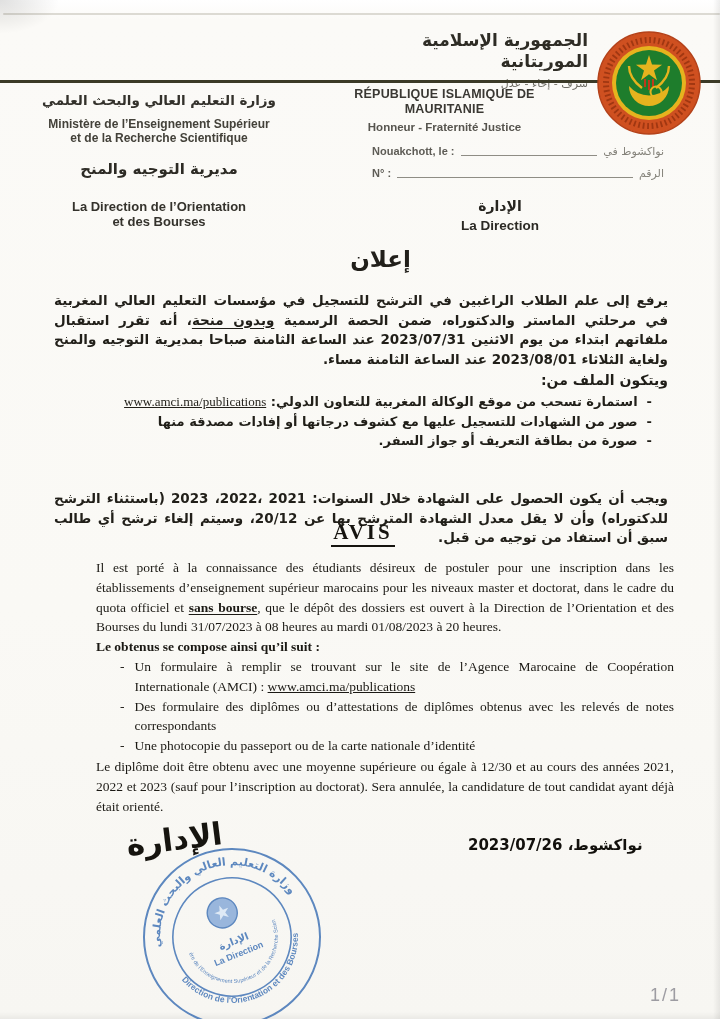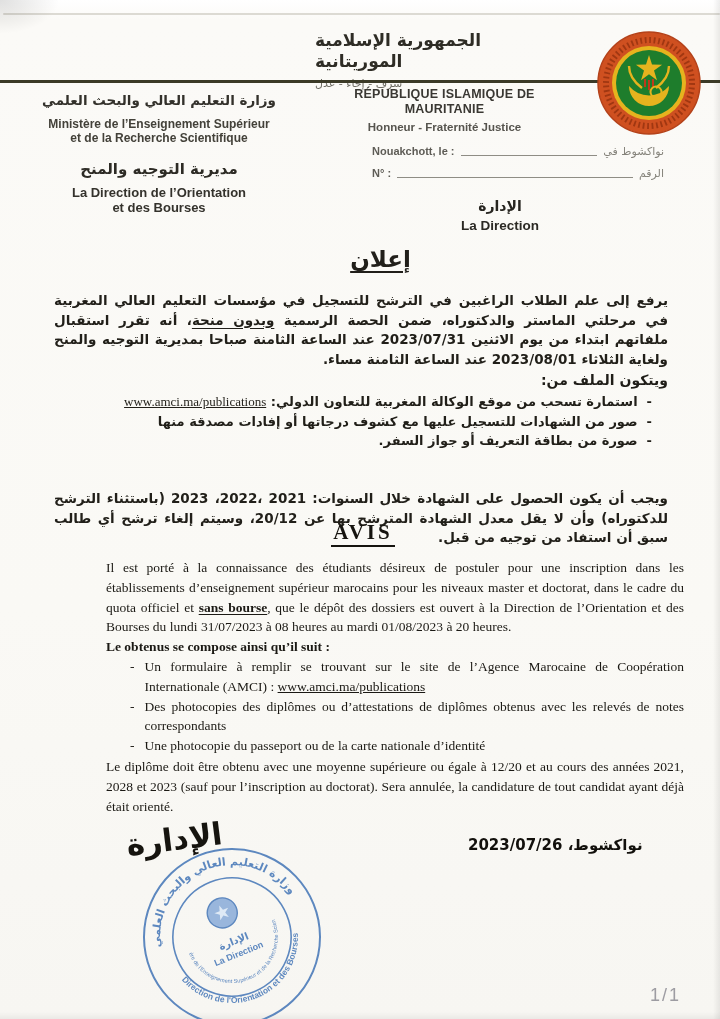--- a/index.html
+++ b/index.html
@@ -13,70 +13,70 @@
   .scan-top-line { position:absolute; top:13px; left:3px; right:0; height:2px; background:#dcdad3; border-radius:2px; }
   .corner-tl { position:absolute; top:0; left:0; width:60px; height:34px;
     background:radial-gradient(ellipse at top left, rgba(0,0,0,0.12), transparent 70%); }
   .edge-r { position:absolute; right:0; top:0; bottom:0; width:7px;
     background:linear-gradient(90deg, transparent, rgba(0,0,0,0.07)); }
   .edge-b { position:absolute; left:0; right:0; bottom:0; height:7px;
     background:linear-gradient(180deg, transparent, rgba(0,0,0,0.05)); }
 
   .rule { position:absolute; top:80px; left:0; width:720px; height:3px; background:#3b3a27; }
 
-  .country { position:absolute; left:315px; top:30px; width:250px; text-align:left; }
+  .country { position:absolute; left:338px; top:30px; width:250px; text-align:right; }
   .c-ar { font:700 17px/1.25 "DejaVu Sans",sans-serif; color:#2e2c25; }
   .c-motto { font:400 11px/1.2 "DejaVu Sans",sans-serif; color:#6e6c64; margin-top:4px; }
 
   .emblem { position:absolute; left:596px; top:30px; width:106px; height:106px; }
 
   .republic { position:absolute; left:322px; top:87px; width:245px; text-align:center; }
   .r-fr { font:700 12.5px/1.2 "Liberation Sans",sans-serif; color:#3a3833; letter-spacing:0.2px; }
   .r-motto { font:700 11.5px/1.2 "Liberation Sans",sans-serif; color:#56544e; margin-top:4px; }
 
   .ministry { position:absolute; left:28px; top:92px; width:262px; text-align:center; }
   .m-ar { font:700 13.5px/1.3 "DejaVu Sans",sans-serif; color:#33312b; }
   .m-fr { font:700 12px/14px "Liberation Sans",sans-serif; color:#434139; margin-top:7px; }
   .d-ar { font:700 15px/1.3 "DejaVu Sans",sans-serif; color:#2d2b25; margin-top:15px; }
-  .d-fr { font:700 13px/15px "Liberation Sans",sans-serif; color:#34322c; margin-top:6px; }
+  .d-fr { font:700 13px/15px "Liberation Sans",sans-serif; color:#34322c; margin-top:20px; }
 
   .daterow { position:absolute; left:372px; width:292px; display:flex; align-items:flex-end;
     font:600 11px/1.2 "Liberation Sans",sans-serif; color:#5e5c56; }
   .daterow .fill { flex:1; border-bottom:1.2px solid #8f8d85; margin:0 6px 2px 6px; height:10px; }
   .daterow .arl { font:400 11px/1.2 "DejaVu Sans",sans-serif; color:#85837b; }
   .row1 { top:145px; } .row2 { top:167px; }
 
   .adminblk { position:absolute; left:395px; top:198px; width:210px; text-align:center; }
   .adm-ar { font:700 14px/1.25 "DejaVu Sans",sans-serif; color:#272520; }
   .adm-fr { font:700 13.5px/1.25 "Liberation Sans",sans-serif; color:#2b2924; margin-top:2px; }
 
   .annc { position:absolute; left:308px; top:246px; width:145px; text-align:center; }
   .annc span { font:700 23px/1.2 "DejaVu Sans",sans-serif; color:#211f1a;
-    text-decoration:underline; text-underline-offset:4px; text-decoration-thickness:2px; }
+    text-underline-offset:4px; text-decoration-thickness:2px; }
 
   .arpara { position:absolute; left:54px; width:614px; direction:rtl; text-align:justify;
     font:700 13.5px/19.5px "DejaVu Sans",sans-serif; color:#211f19; }
   .p1 { top:291px; } .p2 { top:449px;margin-top:40px; }
   .bold-u { text-decoration:underline; text-underline-offset:3px; }
 
   .arhead { position:absolute; left:54px; top:371px; width:614px; direction:rtl; text-align:right;
     font:700 14px/1.3 "DejaVu Sans",sans-serif; color:#1f1d18; }
 
   .arlist { position:absolute; left:72px; top:392px; width:580px; direction:rtl;
     font:700 13px/19.5px "DejaVu Sans",sans-serif; color:#211f19; }
   .aritem { display:flex; gap:9px; }
   .aritem .txt { text-align:right; }
   .url { font:400 13px "Liberation Serif",serif; font-weight:400; text-decoration:underline;
     color:#211f19; direction:ltr; unicode-bidi:embed; }
 
   .avistitle { position:absolute; left:268px; top:520px; width:190px; text-align:center; }
   .avistitle span { font:700 21px/1.2 "Liberation Serif",serif; letter-spacing:3px; color:#16140f;
     border-bottom:2.2px solid #16140f; padding:0 2px 1px 2px; }
 
-  .avisbody { position:absolute; left:106px; top:558px; width:578px;
+  .avisbody { position:absolute; left:96px; top:558px; width:578px;
     font:400 13.5px/19.8px "Liberation Serif",serif; color:#1b1914; text-align:justify; }
   .fr-bold-u { font-weight:700; text-decoration:underline; text-underline-offset:2px; }
   .dossier { font-weight:700; text-align:left; }
   .fritem { display:flex; gap:10px; padding-left:24px; }
   .fritem .txt { flex:1; text-align:justify; }
   .fr-url { text-decoration:underline; }
   .closing { margin-top:1px; }
 
   .f-admin { position:absolute; left:126px; top:822px; font:700 31px/1.1 "DejaVu Sans",sans-serif;
     color:#16140f; transform:rotate(-7deg); }
@@ -187,27 +187,27 @@
 
   <div class="avisbody">
     <div><span>Il est porté à la connaissance des étudiants désireux de postuler pour une inscription dans les établissements d’enseignement supérieur marocains pour les niveaux master et doctorat, dans le cadre du quota officiel et </span><span class="fr-bold-u">sans bourse</span><span>, que le dépôt des dossiers est ouvert à la Direction de l’Orientation et des Bourses du lundi 31/07/2023 à 08 heures au mardi 01/08/2023 à 20 heures.</span></div>
     <div class="dossier">Le obtenus se compose ainsi qu’il suit :</div>
     <div class="fritem">
       <span>-</span>
       <span class="txt"><span>Un formulaire à remplir se trouvant sur le site de l’Agence Marocaine de Coopération Internationale (AMCI) : </span><span class="fr-url">www.amci.ma/publications</span></span>
     </div>
     <div class="fritem">
       <span>-</span>
-      <span class="txt">Des photocopies des diplômes ou d’attestations de diplômes obtenus avec les relevés de notes correspondants</span>
+      <span class="txt">Des formulaire des diplômes ou d’attestations de diplômes obtenus avec les relevés de notes correspondants</span>
     </div>
     <div class="fritem">
       <span>-</span>
       <span class="txt">Une photocopie du passeport ou de la carte nationale d’identité</span>
     </div>
-    <div class="closing">Le diplôme doit être obtenu avec une moyenne supérieure ou égale à 12/20 et au cours des années 2021, 2028 et 2023 (sauf pour l’inscription au doctorat). Sera annulée, la candidature de tout candidat ayant déjà était orienté.</div>
+    <div class="closing">Le diplôme doit être obtenu avec une moyenne supérieure ou égale à 12/30 et au cours des années 2021, 2022 et 2023 (sauf pour l’inscription au doctorat). Sera annulée, la candidature de tout candidat ayant déjà était orienté.</div>
   </div>
 
   <div class="f-admin">الإدارة</div>
   <div class="f-date">نواكشوط، 2023/07/26</div>
 
   <div class="stamp">
     <svg viewBox="0 0 184 184" width="184" height="184">
       <defs>
         <path id="stArcTop" d="M 20,92 A 72,72 0 0 1 164,92"></path>
         <path id="stArcBot" d="M 26,92 A 66,66 0 0 0 158,92"></path>

